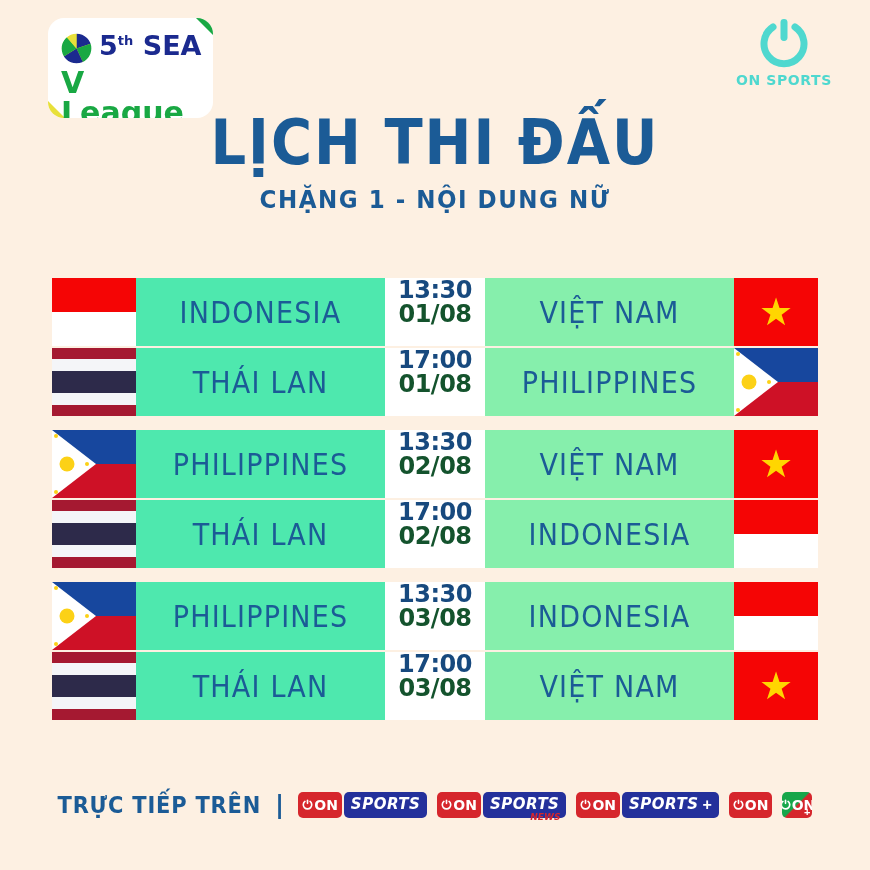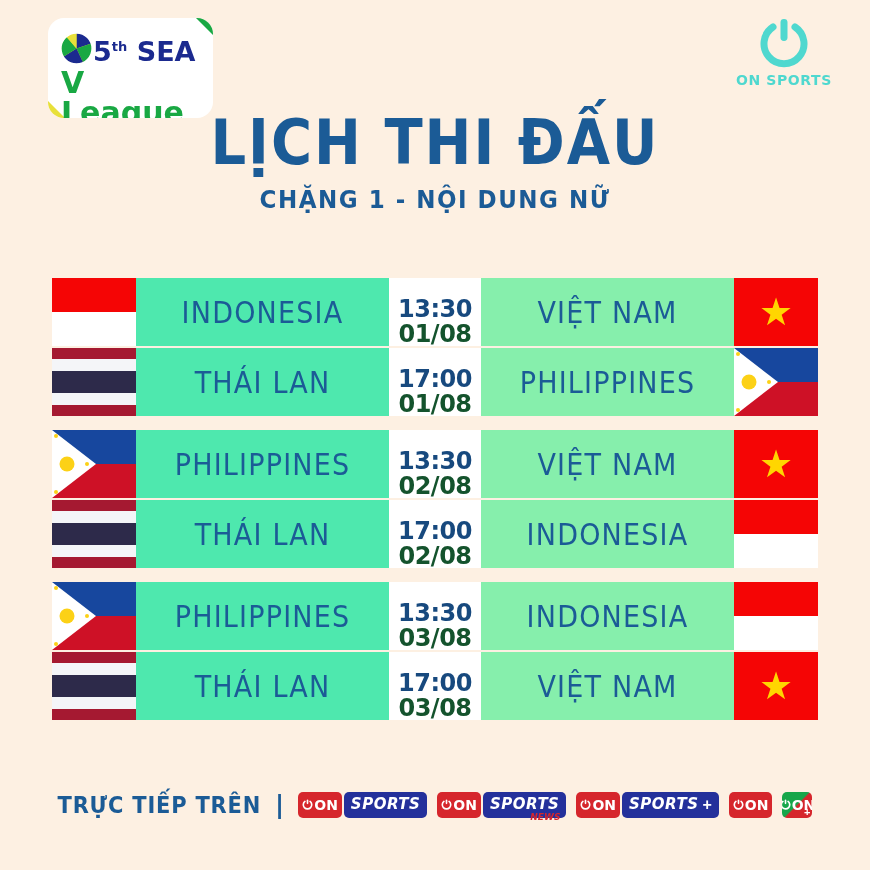--- a/index.html
+++ b/index.html
@@ -31,21 +31,21 @@
     border-left: 17px solid transparent;
   }
   .corner-bl {
     position: absolute; bottom: 0; left: 0;
     width: 0; height: 0;
     border-bottom: 17px solid #e8e03a;
     border-right: 17px solid transparent;
   }
   .logo-row1 {
     position: absolute; left: 12px; top: 14px;
-    display: flex; align-items: flex-end; gap: 0;
+    display: flex; align-items: flex-start; gap: 6px;
   }
   .ball { width: 33px; height: 33px; flex: none; }
   .sea-txt {
     font-size: 27px; font-weight: 900;
     color: #1b2a8f; letter-spacing: 0px;
     font-family: "DejaVu Sans", sans-serif;
     line-height: 1;
   }
   .sea-txt sup { font-size: 13px; vertical-align: super; }
   .logo-row2 {
@@ -113,24 +113,24 @@
     font-family: "DejaVu Sans", sans-serif;
     font-size: 27px; font-weight: 400;
     color: #1b5b96;
     letter-spacing: 1.2px;
     transform-origin: center;
   }
   .team span { transform: scaleY(1.14); display: inline-block; }
   .team.home { background: #4ee8ae; }
   .team.away { background: #86efac; }
   .timebox {
-    width: 92px; flex: none;
+    width: 100px; flex: none;
     background: #ffffff;
     display: flex; flex-direction: column;
-    align-items: center; justify-content: flex-end;
+    align-items: center; justify-content: flex-start;
     line-height: 1.02;
   }
   .timebox .tm {
     font-family: "DejaVu Sans", sans-serif;
     font-size: 24px; font-weight: 900; color: #17497e;
     letter-spacing: -0.5px;
   }
   .timebox .dt {
     font-family: "DejaVu Sans", sans-serif;
     font-size: 24px; font-weight: 700; color: #14532d;

